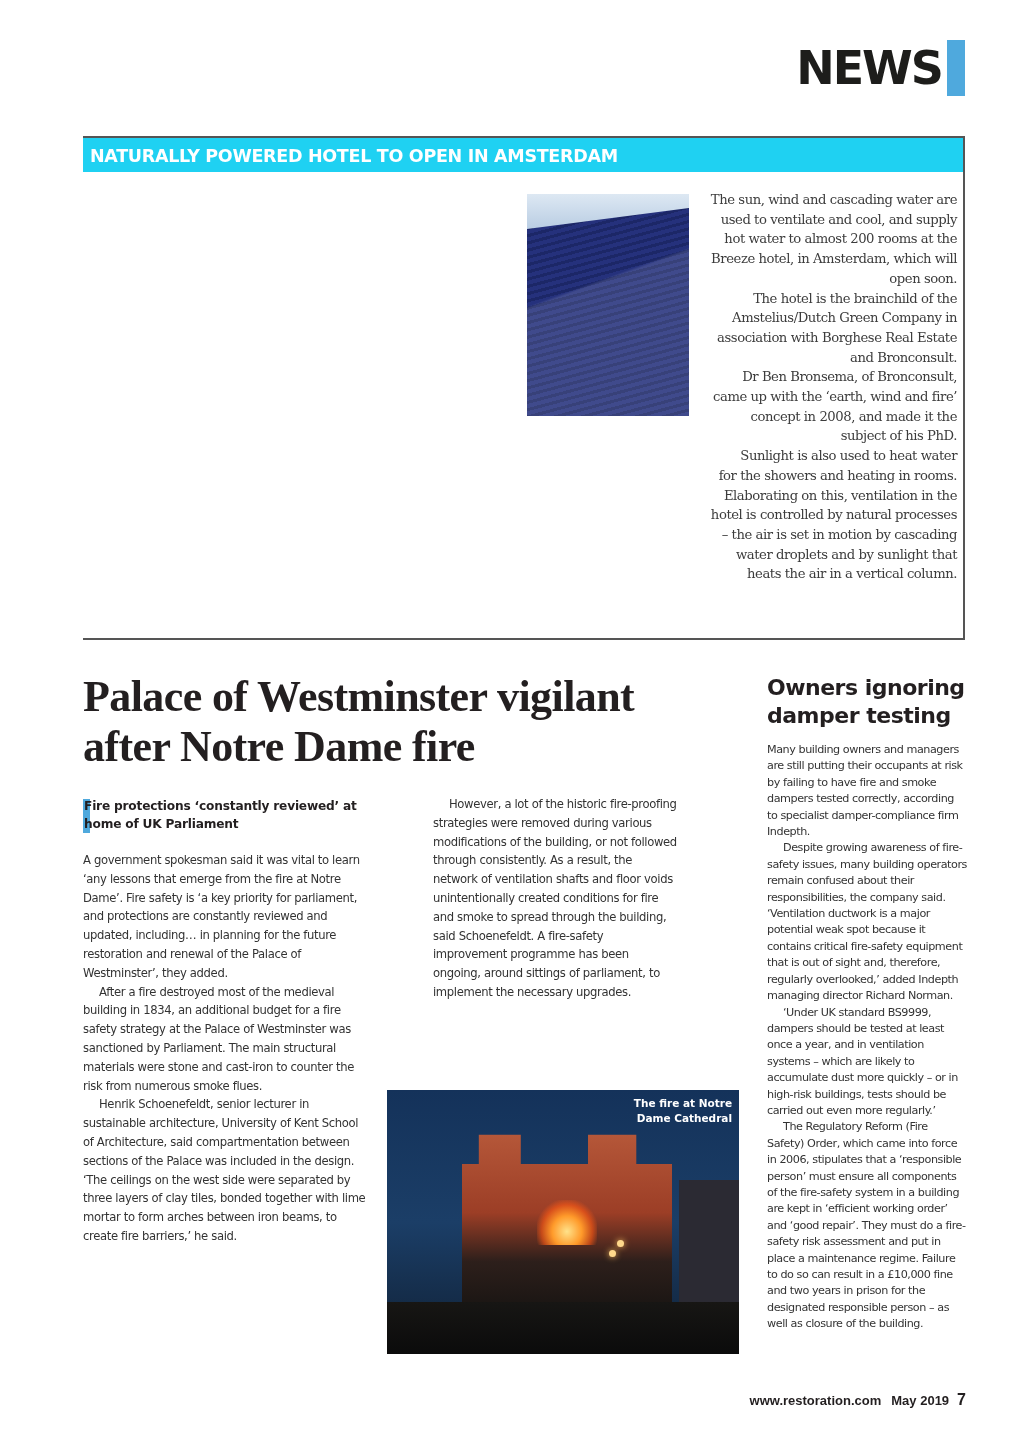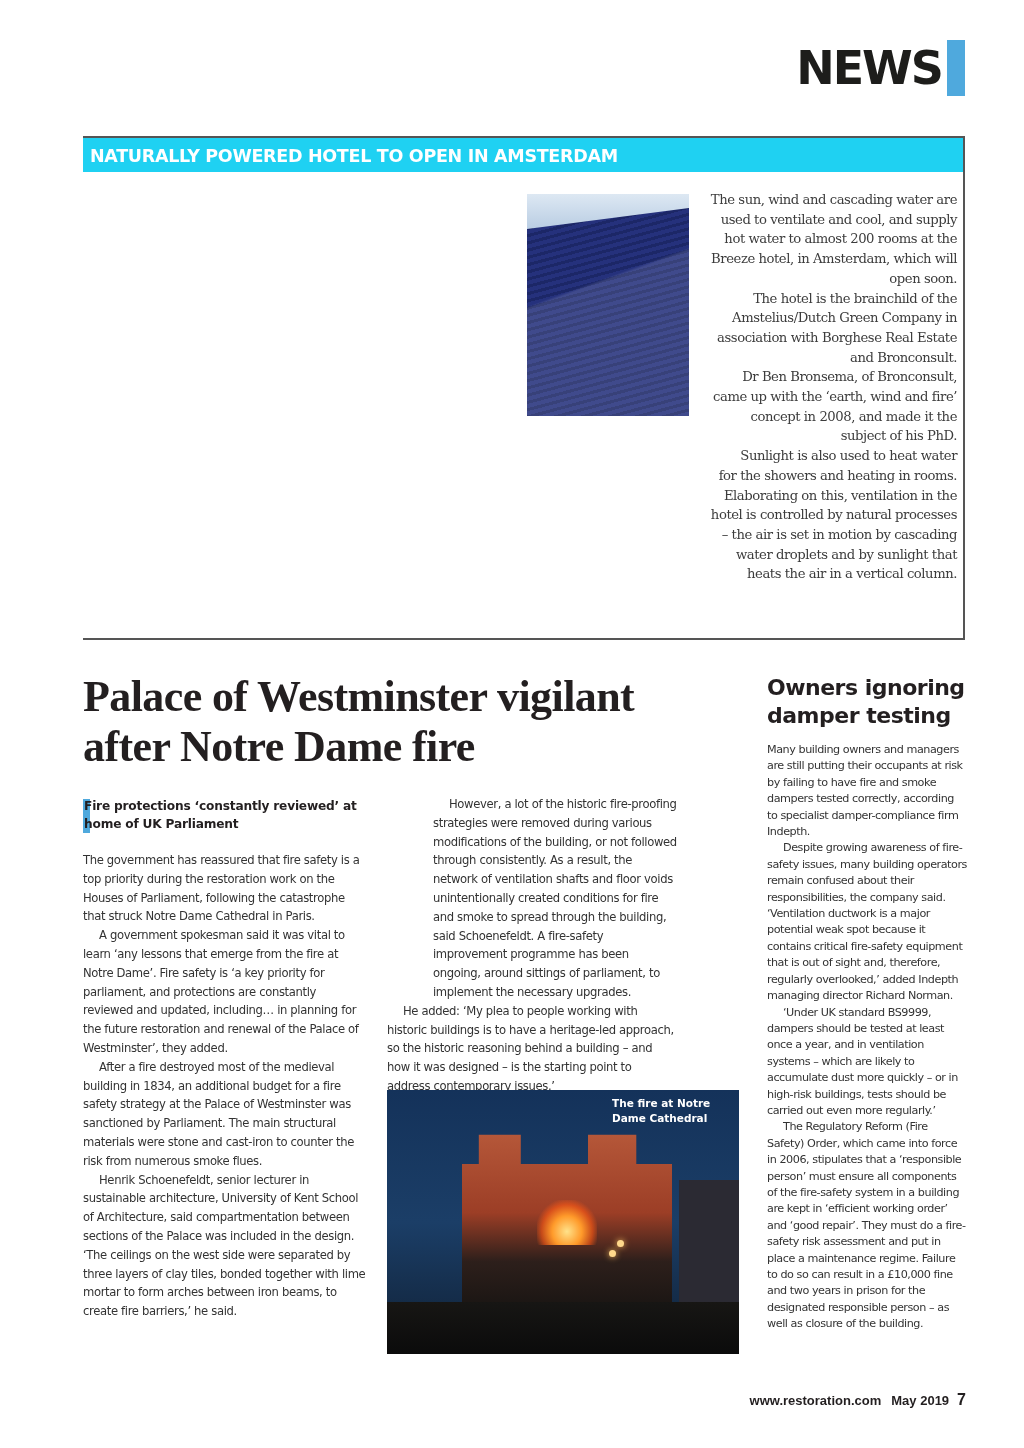--- a/index.html
+++ b/index.html
@@ -44,21 +44,21 @@
   .col1 { left: 83px; top: 851px; width: 285px; }
   .col2 { left: 387px; top: 795px; width: 290px; }
   .col2 p:first-child { text-indent: 16px; margin-left: 46px; }
 
   .fire-img { position: absolute; left: 387px; top: 1090px; width: 352px; height: 264px; overflow: hidden; background: linear-gradient(180deg, #14325a 0%, #1b3e67 50%, #102034 100%); }
   .cathedral { position: absolute; left: 75px; top: 35px; width: 210px; height: 195px; background: linear-gradient(180deg, #b85a3b 0%, #9c3e26 45%, #2d1f1b 70%, #151311 100%); clip-path: polygon(0 100%, 0 20%, 8% 20%, 8% 5%, 28% 5%, 28% 20%, 60% 20%, 60% 5%, 83% 5%, 83% 20%, 100% 20%, 100% 100%); }
   .flames { position: absolute; left: 150px; top: 110px; width: 60px; height: 45px; background: radial-gradient(ellipse at 50% 70%, #ffe28a 0%, #ff9a2a 35%, rgba(255,90,20,0.6) 60%, transparent 75%); }
   .bank { position: absolute; left: 0; bottom: 0; width: 100%; height: 52px; background: linear-gradient(#171614, #0b0b0b); }
   .right-bldg { position: absolute; right: 0; top: 90px; width: 60px; height: 140px; background: #2b2a33; }
   .lamp { position: absolute; width: 7px; height: 7px; border-radius: 50%; background: #ffd98c; box-shadow: 0 0 6px #ffc060; }
-  .fire-caption { position: absolute; right: 7px; top: 6px; text-align: left; font-family: "DejaVu Sans", sans-serif; font-weight: bold; font-size: 10.5px; line-height: 15px; color: #ffffff; width: 120px; }
+  .fire-caption { position: absolute; right: 7px; top: 6px; text-align: right; font-family: "DejaVu Sans", sans-serif; font-weight: bold; font-size: 10.5px; line-height: 15px; color: #ffffff; width: 120px; }
 
   .side-title { position: absolute; left: 767px; top: 674px; width: 200px; font-family: "DejaVu Sans", sans-serif; font-size: 22px; line-height: 28px; color: #231f20; letter-spacing: -0.5px; }
   .side-body { position: absolute; left: 767px; top: 736px; width: 200px; font-family: "DejaVu Sans", sans-serif; font-size: 11.2px; line-height: 16.4px; color: #333; letter-spacing: -0.45px; margin-top: 6px; }
   .side-body p + p { text-indent: 16px; }
 
   .footer { position: absolute; top: 1391px; right: 58px; font-family: "Liberation Sans", sans-serif; font-weight: bold; font-size: 13px; color: #231f20; }
   .footer span { margin-left: 10px; }
   .footer .page-num { font-size: 16px; margin-left: 8px; }
 </style>
 </head>
@@ -83,29 +83,27 @@
     <p>Elaborating on this, ventilation in the hotel is controlled by natural processes – the air is set in motion by cascading water droplets and by sunlight that heats the air in a vertical column.</p>
   </div>
 </div>
 
 <h1 class="main-title">Palace of Westminster vigilant after Notre Dame fire</h1>
 
 <div class="standfirst-bar"></div>
 <div class="standfirst">Fire protections ‘constantly reviewed’ at home of UK Parliament</div>
 
 <div class="body-col col1">
-  <p>The government has reassured that fire safety is a top priority during the restoration work on the Houses of Parliament, following the catastrophe that struck Notre Dame Cathedral in Paris.</p>
   <p>A government spokesman said it was vital to learn ‘any lessons that emerge from the fire at Notre Dame’. Fire safety is ‘a key priority for parliament, and protections are constantly reviewed and updated, including… in planning for the future restoration and renewal of the Palace of Westminster’, they added.</p>
   <p>After a fire destroyed most of the medieval building in 1834, an additional budget for a fire safety strategy at the Palace of Westminster was sanctioned by Parliament. The main structural materials were stone and cast-iron to counter the risk from numerous smoke flues.</p>
   <p>Henrik Schoenefeldt, senior lecturer in sustainable architecture, University of Kent School of Architecture, said compartmentation between sections of the Palace was included in the design. ‘The ceilings on the west side were separated by three layers of clay tiles, bonded together with lime mortar to form arches between iron beams, to create fire barriers,’ he said.</p>
 </div>
 
 <div class="body-col col2">
   <p>However, a lot of the historic fire-proofing strategies were removed during various modifications of the building, or not followed through consistently. As a result, the network of ventilation shafts and floor voids unintentionally created conditions for fire and smoke to spread through the building, said Schoenefeldt. A fire-safety improvement programme has been ongoing, around sittings of parliament, to implement the necessary upgrades.</p>
-  <p>He added: ‘My plea to people working with historic buildings is to have a heritage-led approach, so the historic reasoning behind a building – and how it was designed – is the starting point to address contemporary issues.’</p>
 </div>
 
 <div class="fire-img">
   <div class="cathedral"></div>
   <div class="flames"></div>
   <div class="right-bldg"></div>
   <div class="lamp" style="left:222px;top:160px"></div>
   <div class="lamp" style="left:230px;top:150px"></div>
   <div class="bank"></div>
   <div class="fire-caption">The fire at Notre Dame Cathedral</div>

